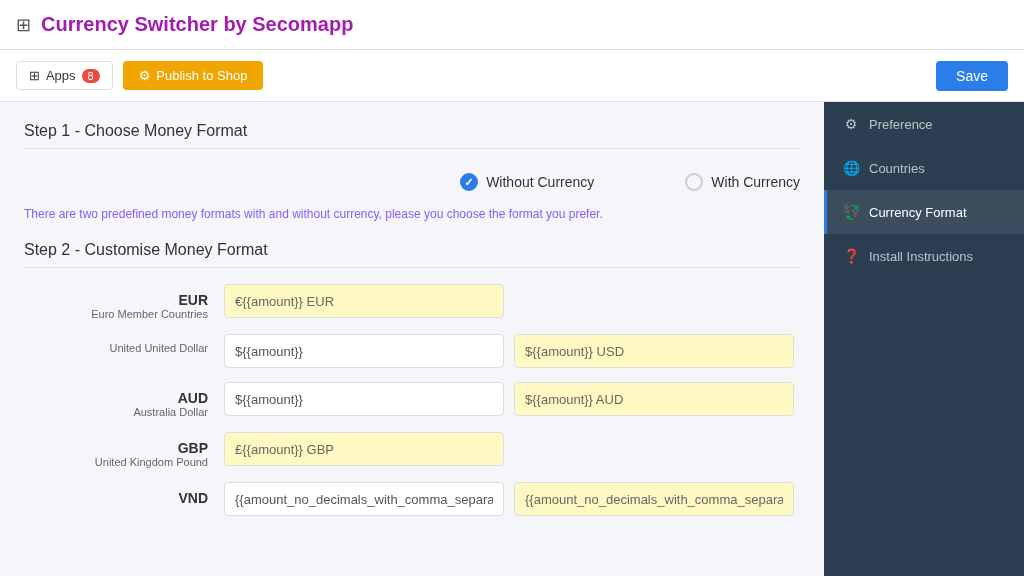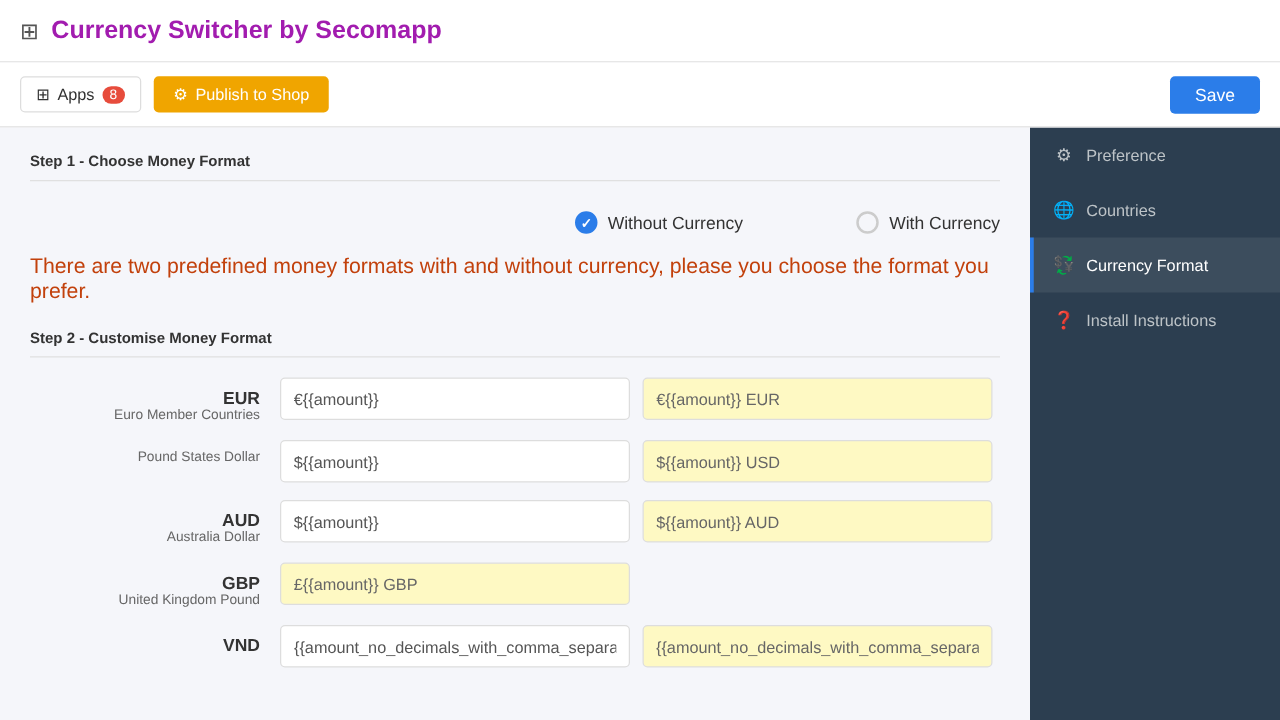--- a/index.html
+++ b/index.html
@@ -91,22 +91,22 @@
 
     
     .content-area {
       flex: 1;
       overflow-y: auto;
       padding: 20px 24px;
       background: #f5f6fa;
     }
 
     .step-title {
-      font-size: 12px;
-      font-weight: 700;
+      font-size: 16px;
+      font-weight: 400;
       color: #333;
       margin-bottom: 16px;
       padding-bottom: 8px;
       border-bottom: 1px solid #e0e0e0;
     }
 
     
     .radio-group {
       display: flex;
       gap: 91px;
@@ -136,22 +136,22 @@
       background: #2b7de9;
     }
     .radio-circle.checked::after {
       content: '✓';
       color: #fff;
       font-size: 11px;
       font-weight: bold;
     }
 
     .description-text {
-      font-size: 17px;
-      color: #c2410c;
+      font-size: 12px;
+      color: #8b5cf6;
       margin-bottom: 20px;
     }
 
     
     .step2-content {
       margin-top: 8px;
     }
 
     .currency-row {
       display: flex;
@@ -270,27 +270,26 @@
 
     <div class="step-title">Step 2 - Customise Money Format</div>
 
     <div class="step2-content" id="currency-list">
         <div class="currency-row">
     <div class="currency-label">
       <span class="currency-code">EUR</span>
       <span class="currency-name">Euro Member Countries</span>
     </div>
     <div class="currency-inputs">
-      <input class="currency-input" type="text" value="€{{amount}}" style="">
       <input class="currency-input readonly" type="text" value="€{{amount}} EUR" readonly="" style="">
     </div>
   </div>
         <div class="currency-row">
     <div class="currency-label">
-      <span class="currency-name">Pound States Dollar</span>
+      <span class="currency-name">United United Dollar</span>
     </div>
     <div class="currency-inputs">
       <input class="currency-input" type="text" value="${{amount}}" style="">
       <input class="currency-input readonly" type="text" value="${{amount}} USD" readonly="" style="">
     </div>
   </div>
         <div class="currency-row">
     <div class="currency-label">
       <span class="currency-code">AUD</span>
       <span class="currency-name">Australia Dollar</span>

